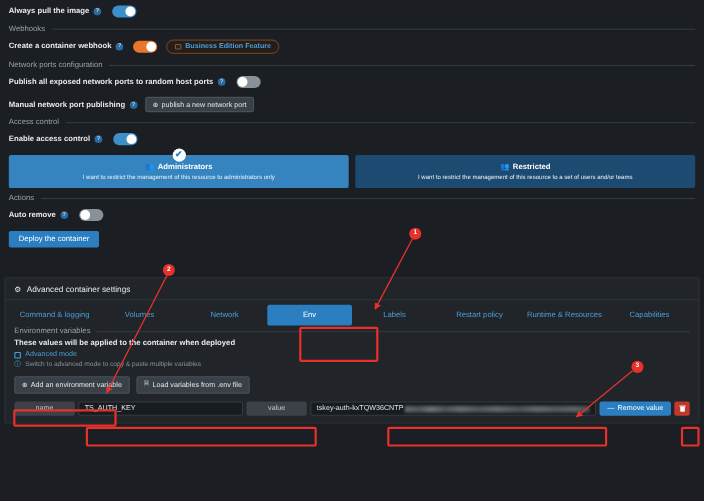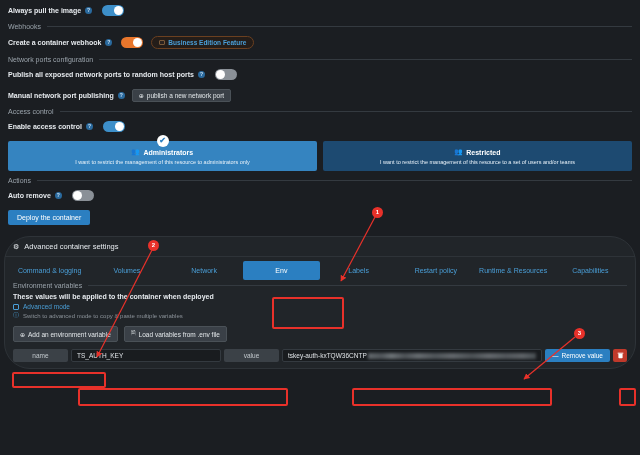--- a/index.html
+++ b/index.html
@@ -267,21 +267,21 @@
     <span style="width:10px"></span>
     <span class="toggle off">
         <span class="knob"></span>
       </span>
   </div>
 
   <div class="row" style="height:22px;">
     <span class="btn-blue">Deploy the container</span>
   </div>
 
-  <div class="panel" style="margin-top:8px;border-radius:26px;">
+  <div class="panel" style="margin-top:24px;">
     <div class="panel-hd">
       <span style="font-size:7px;">⚙</span>
       <span>Advanced container settings</span>
     </div>
 
     <div class="tabs">
       <div class="tab">Command &amp; logging</div>
       <div class="tab">Volumes</div>
       <div class="tab">Network</div>
       <div class="tab active">Env</div>

